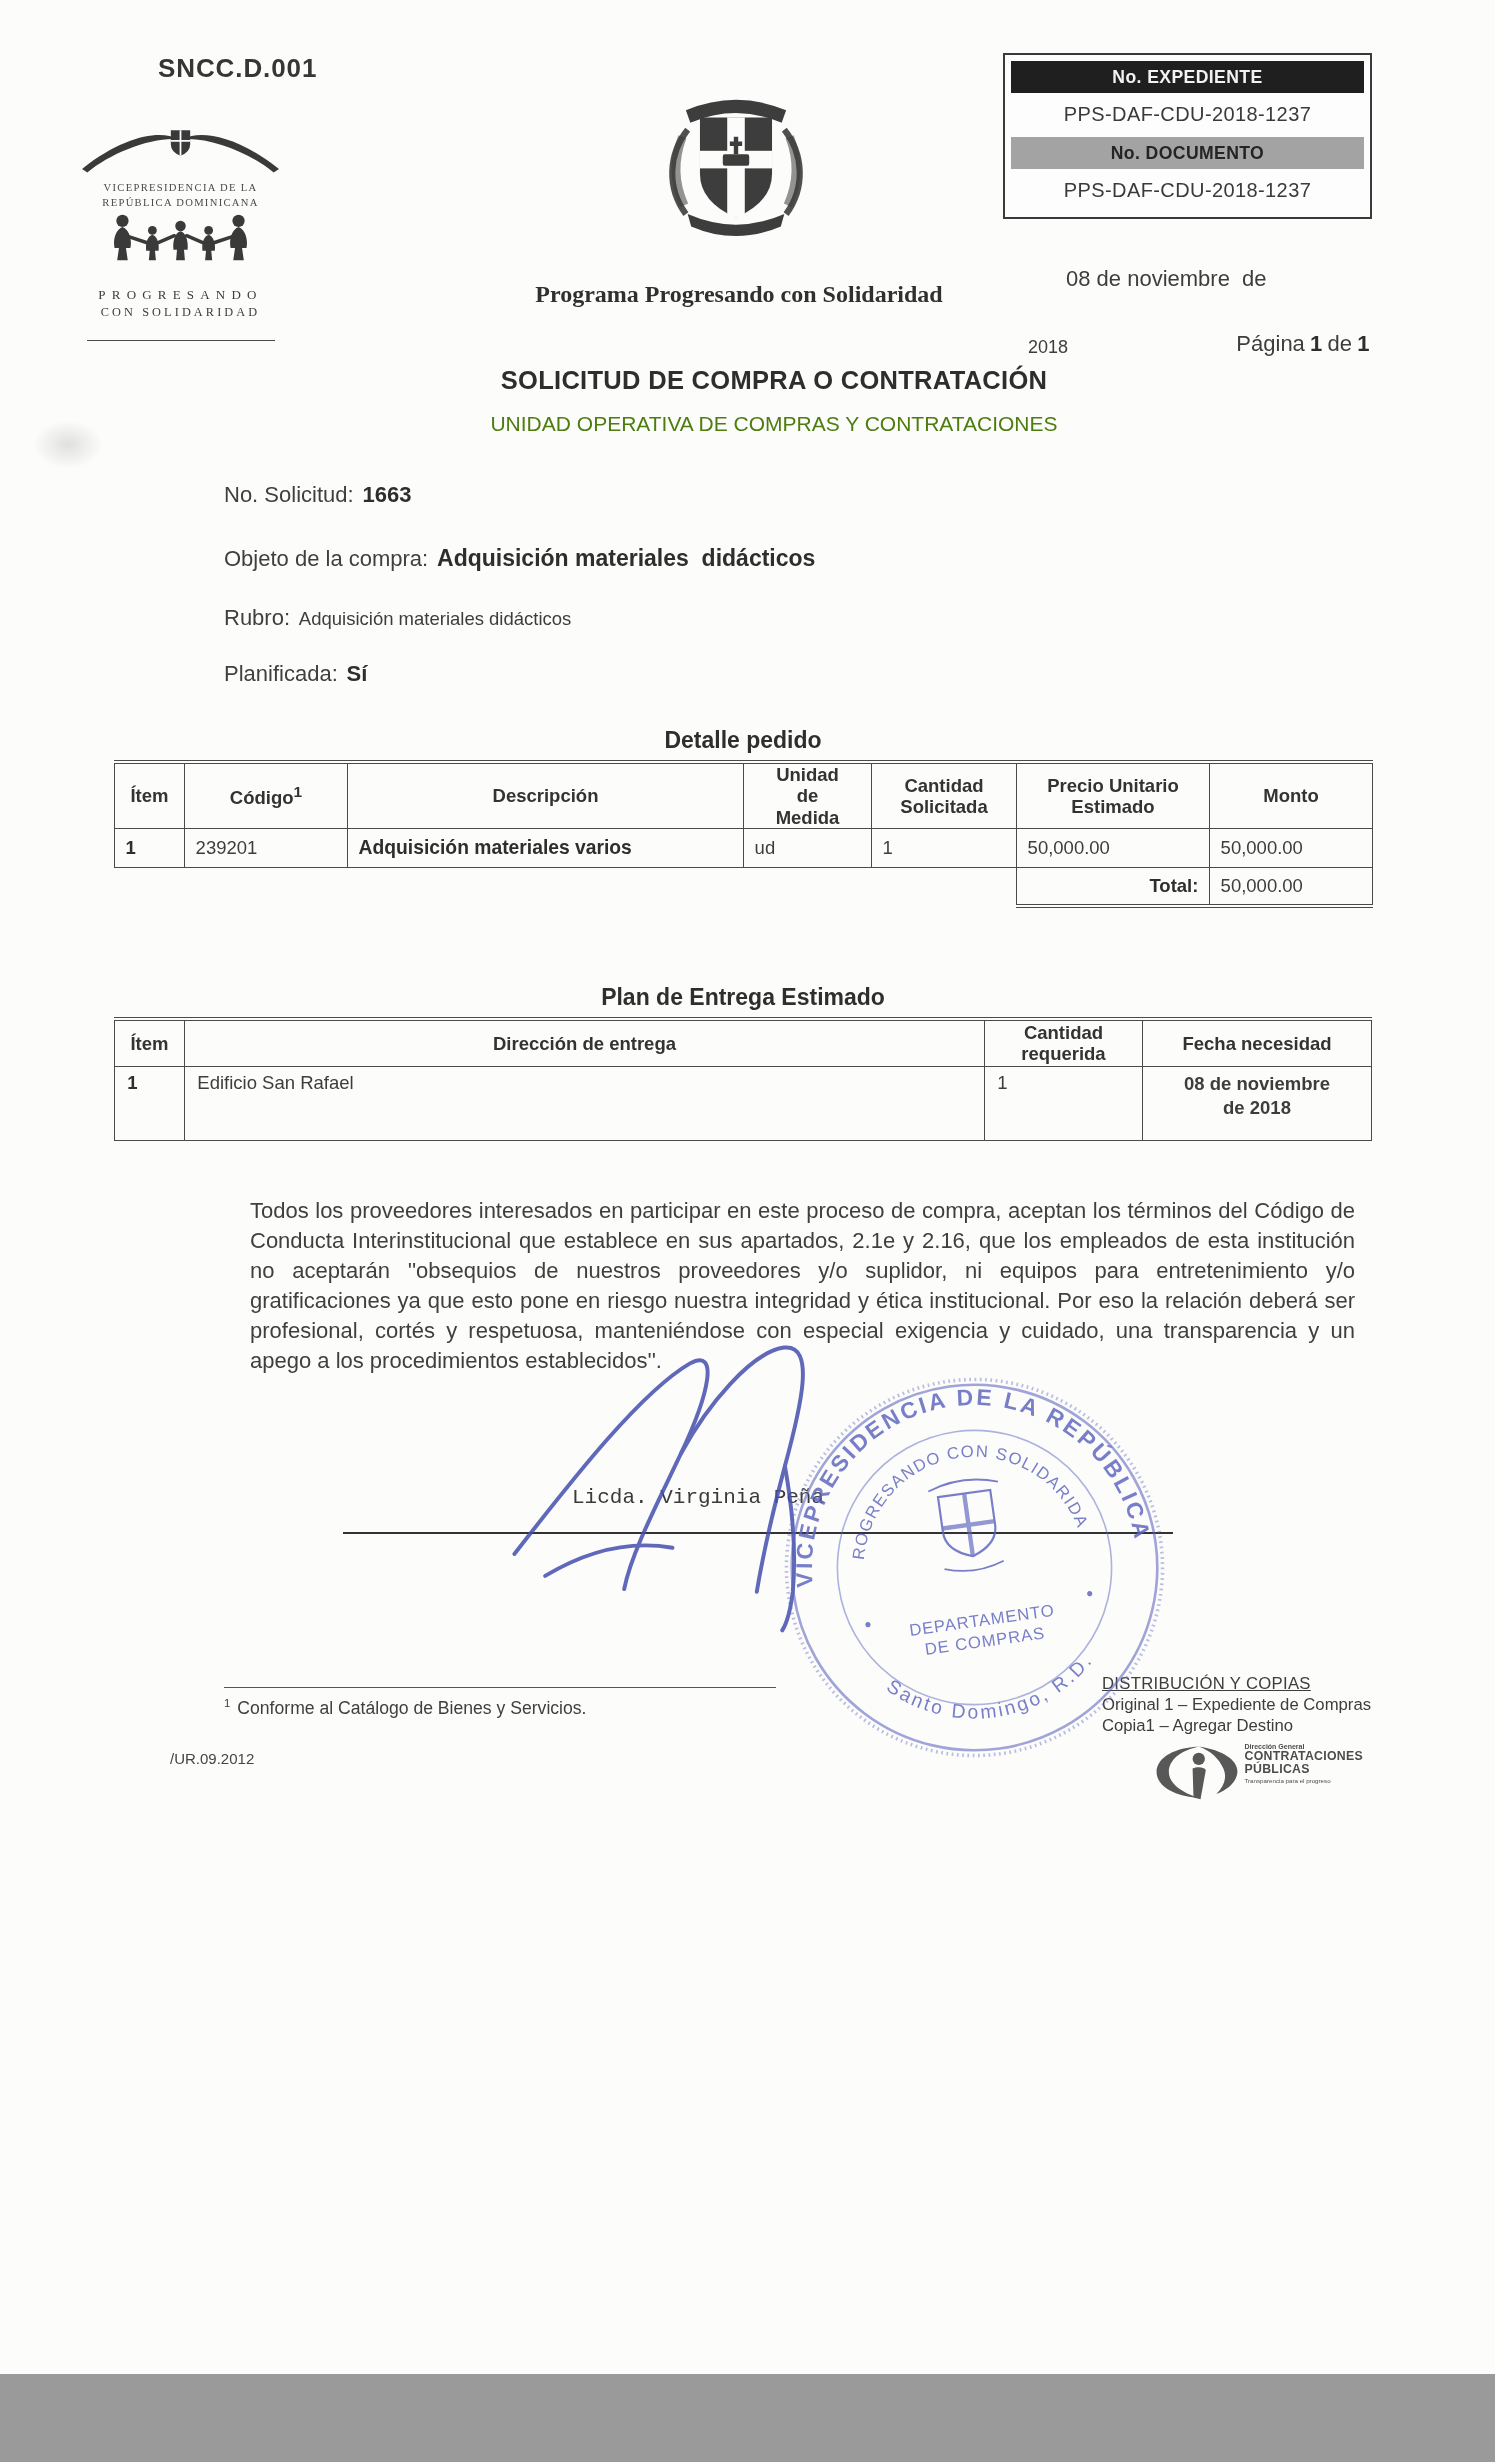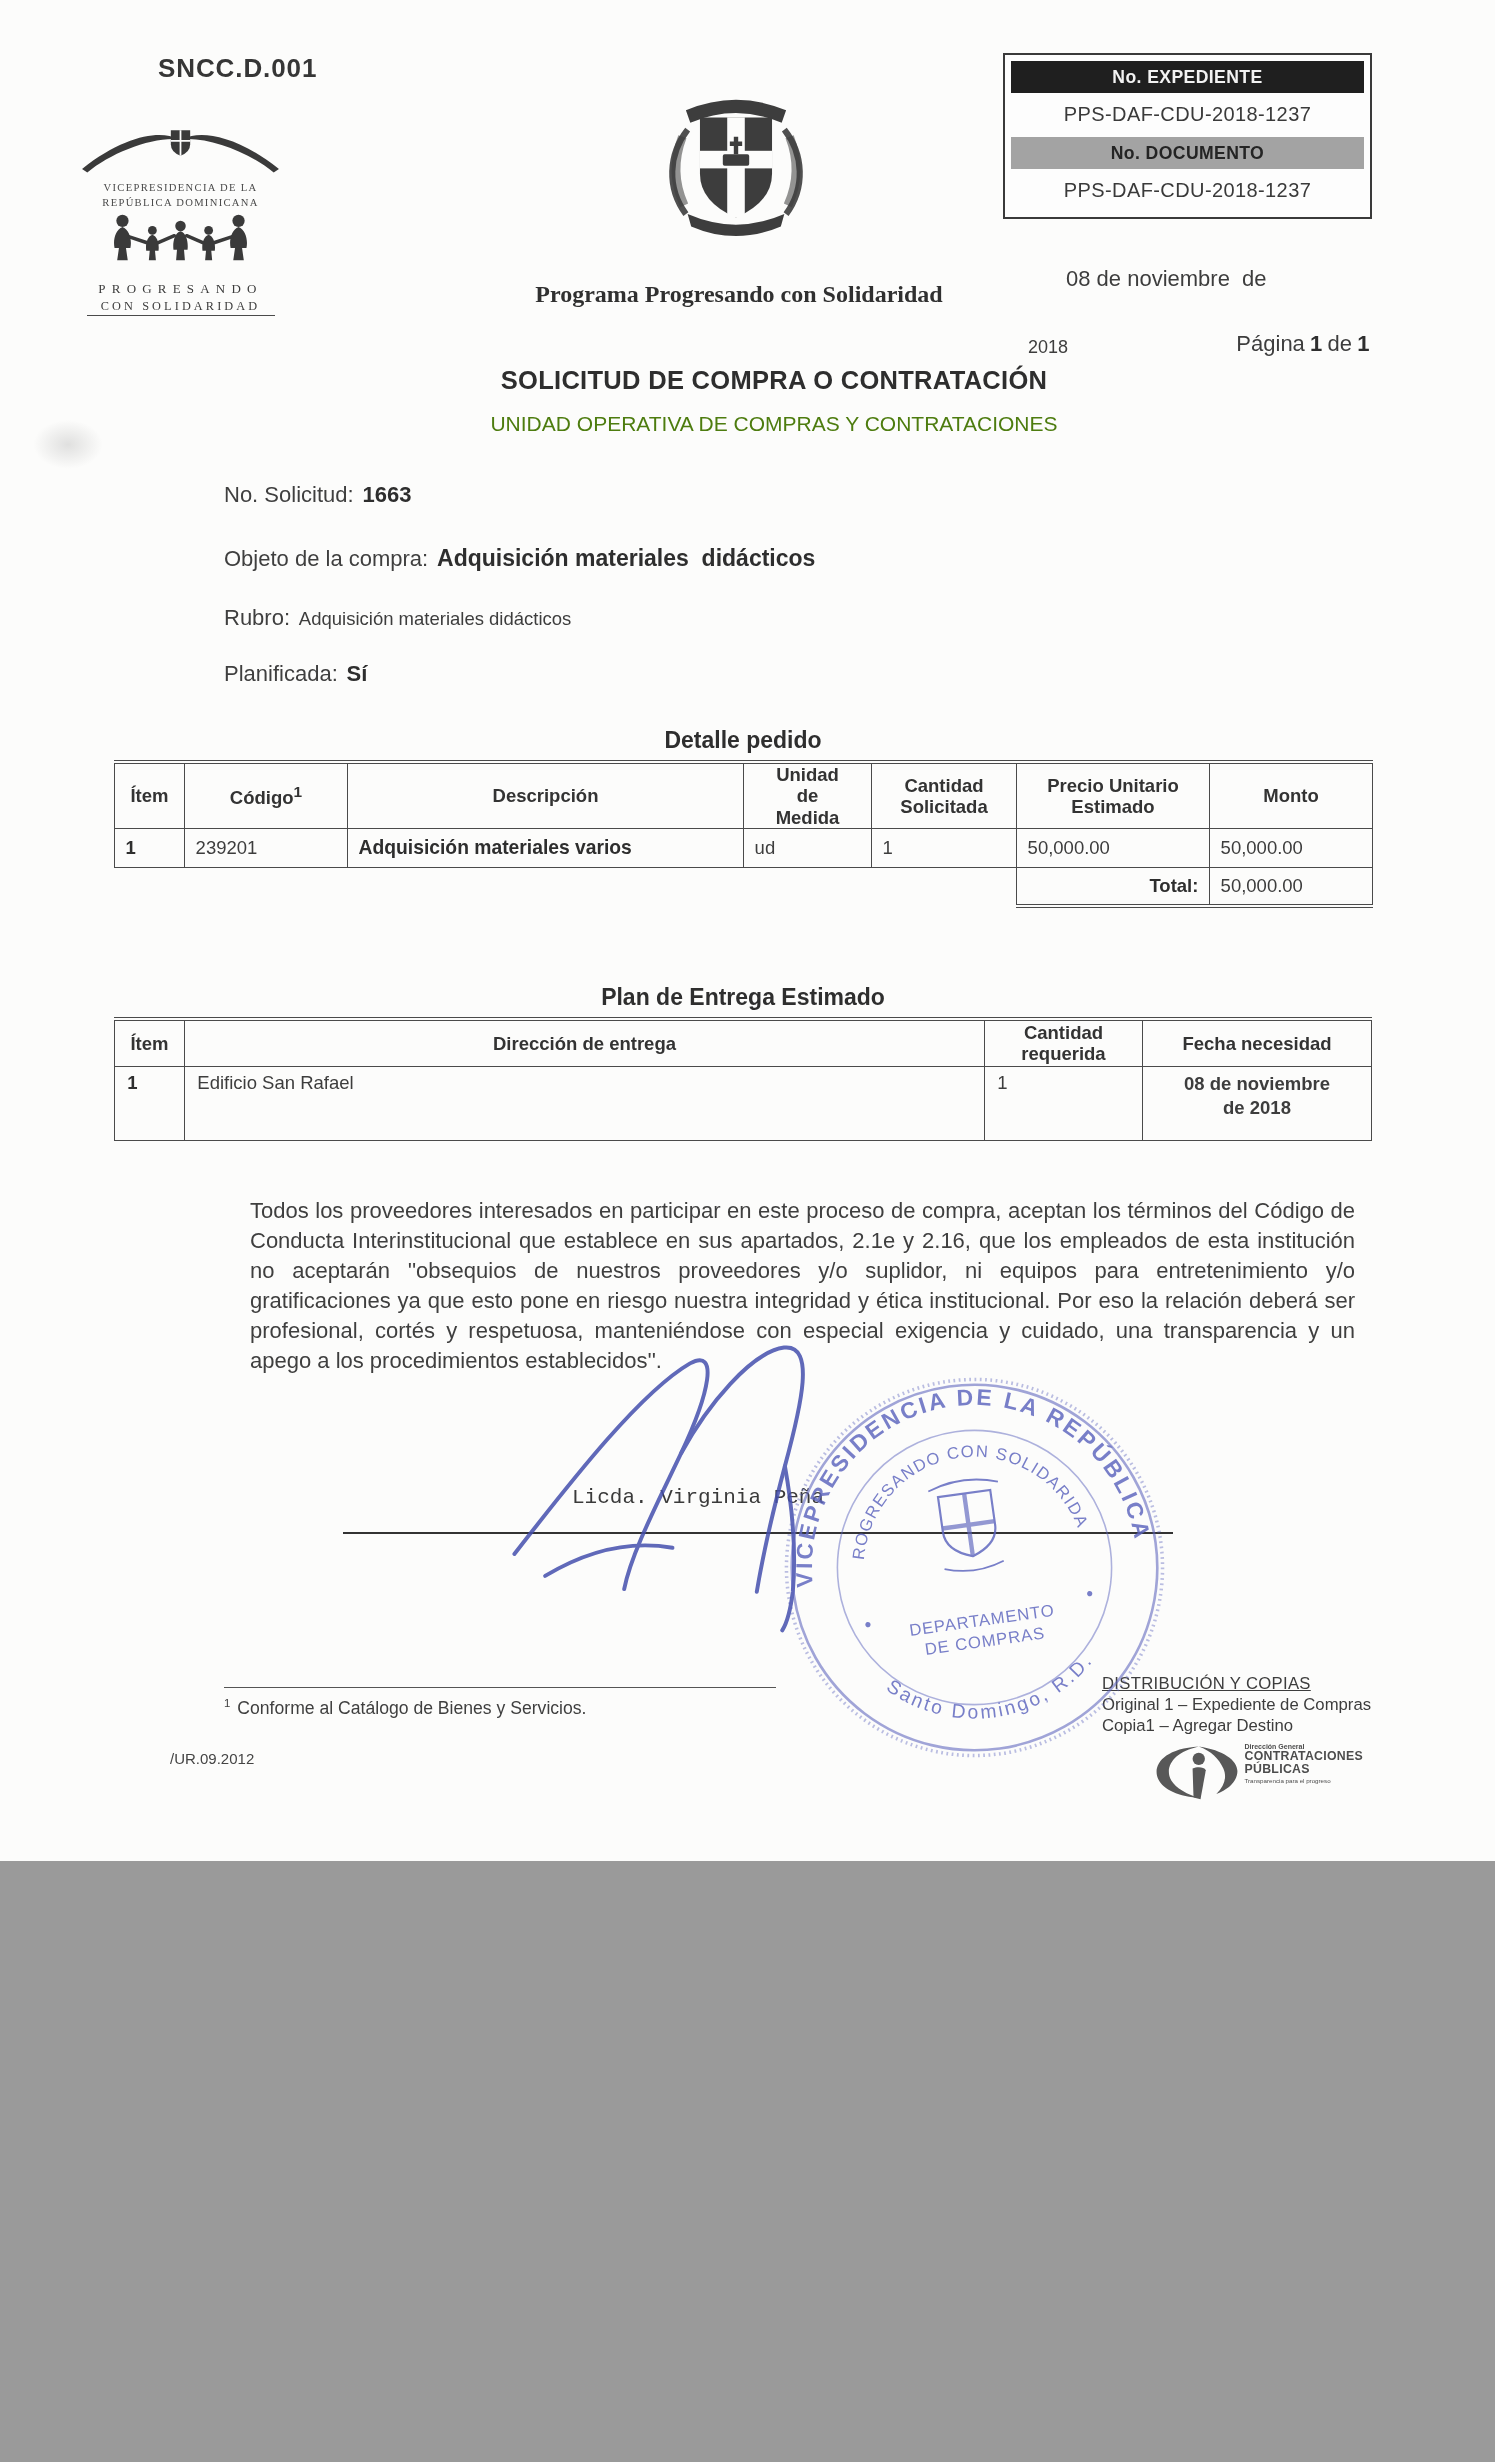--- a/index.html
+++ b/index.html
@@ -1,32 +1,32 @@
 <!DOCTYPE html>
 <html style="font-size:14px"><head>
 <meta charset="utf-8">
 <style>
   * { margin:0; padding:0; box-sizing:border-box; }
   html,body { background:#9a9a9a; }
   .page {
-    position:relative; width:1495px; height:1861px;
+    position:relative; width:1495px; height:2374px;
     background:#fcfcfb; overflow:hidden;
     font-family:"Liberation Sans", sans-serif; color:#3d3d3d;
   }
   .abs { position:absolute; }
   .pre { white-space:pre; }
   .preline { white-space:pre-line;font-weight:bold; }
   .b { font-weight:bold; color:#2e2e2e; }
 
   
   .form-code { left:158px; top:53px; font-size:26px; font-weight:bold; color:#363636; letter-spacing:0.9px; }
   .left-logo { left:75px; top:125px; width:211px; text-align:center; }
   .left-logo .org { font-family:"Liberation Serif", serif; font-size:10.6px; letter-spacing:1.3px; color:#4a4a4a; line-height:13px; margin-top:1.8px; }
-  .left-logo .motto { font-family:"Liberation Serif", serif; color:#3c3c3c; width:188px; margin:15px auto 0;
-    padding-bottom:1px; border-bottom:1.8px solid #4a4a4a; }
+  .left-logo .motto { font-family:"Liberation Serif", serif; color:#3c3c3c; width:188px; margin:21px auto 0;
+    padding-bottom:20px; border-bottom:1.8px solid #4a4a4a; }
   .left-logo .motto .m1 { font-size:13px; letter-spacing:6.2px; }
   .left-logo .motto .m2 { font-size:12.3px; letter-spacing:3.1px; margin-top:1.8px; }
 
   .program-name { left:519px; top:281px; width:440px; text-align:center;
     font-family:"Liberation Serif", serif; font-weight:bold; font-size:24px; color:#303030; }
 
   .exp-box { left:1003px; top:53px; width:369px; border:2.6px solid #3a3a3a; background:#fdfdfd; padding:6.2px 6.2px 3.5px; }
   .exp-box .bar { height:32px; line-height:32px; text-align:center; font-weight:bold; font-size:17.6px; letter-spacing:0.4px; }
   .exp-box .bar-black { background:#1f1f1f; color:#f2f2f2; }
   .exp-box .bar-gray  { background:#a3a3a3; color:#242424; }

